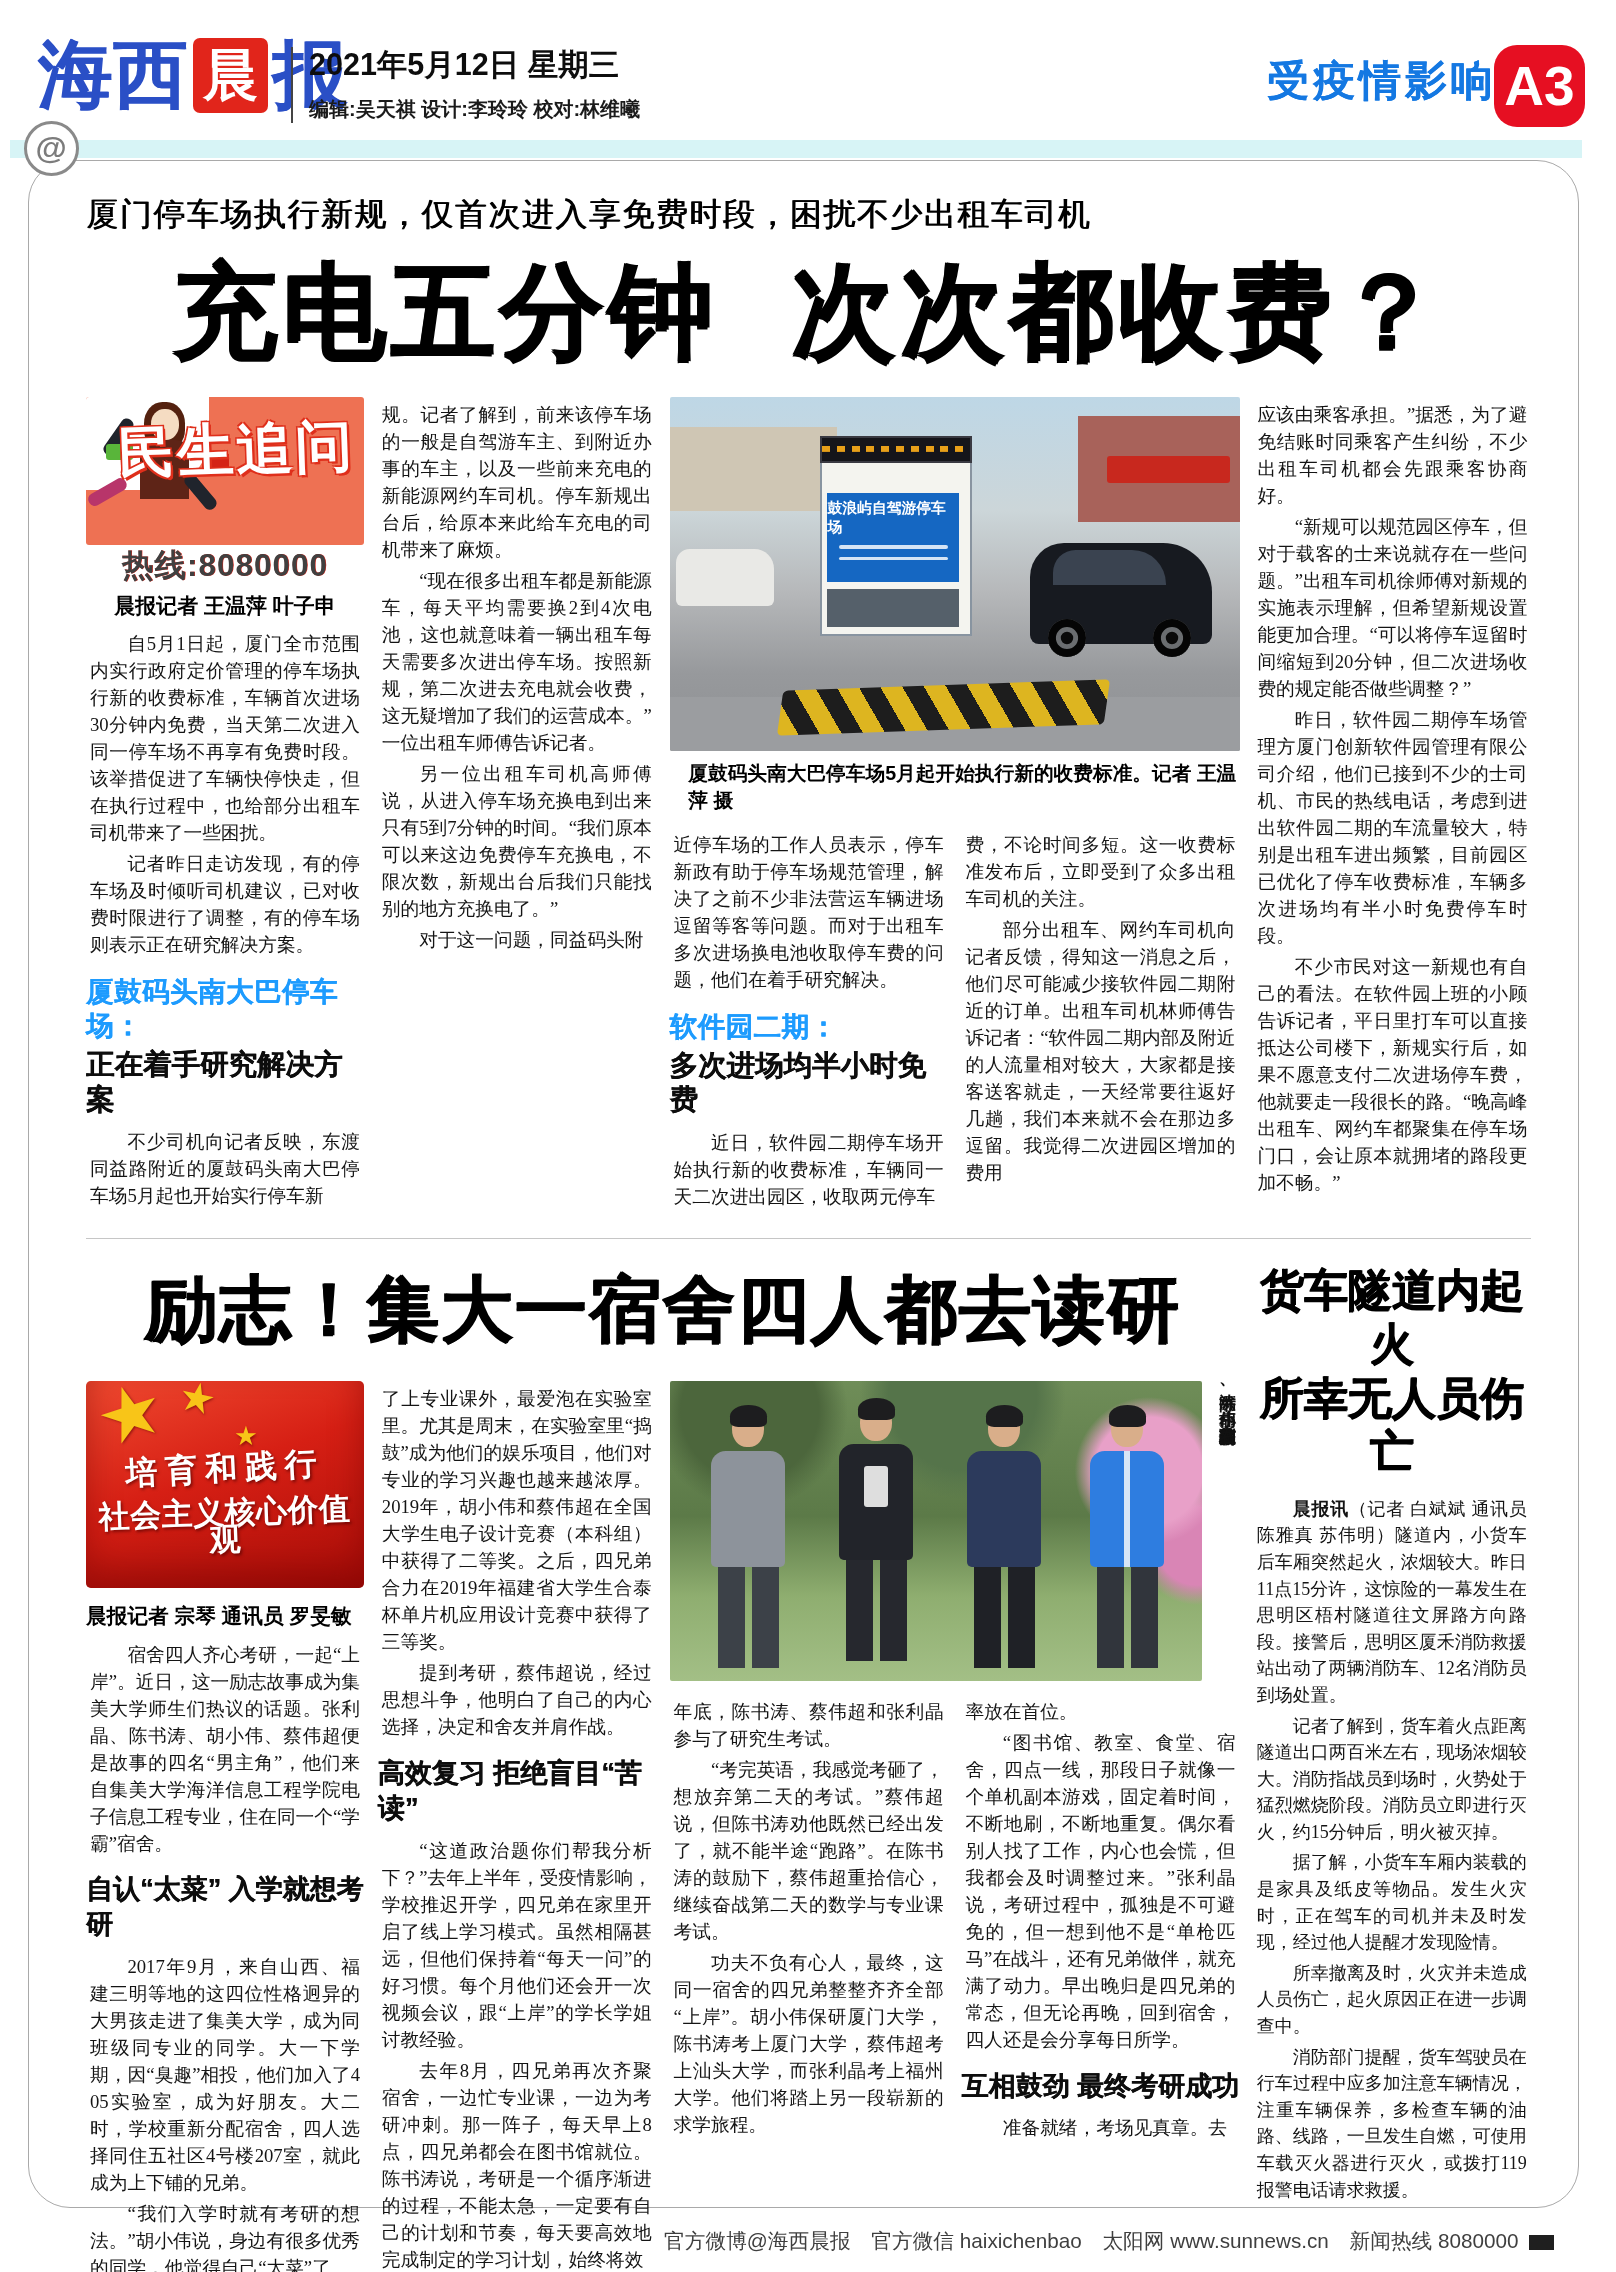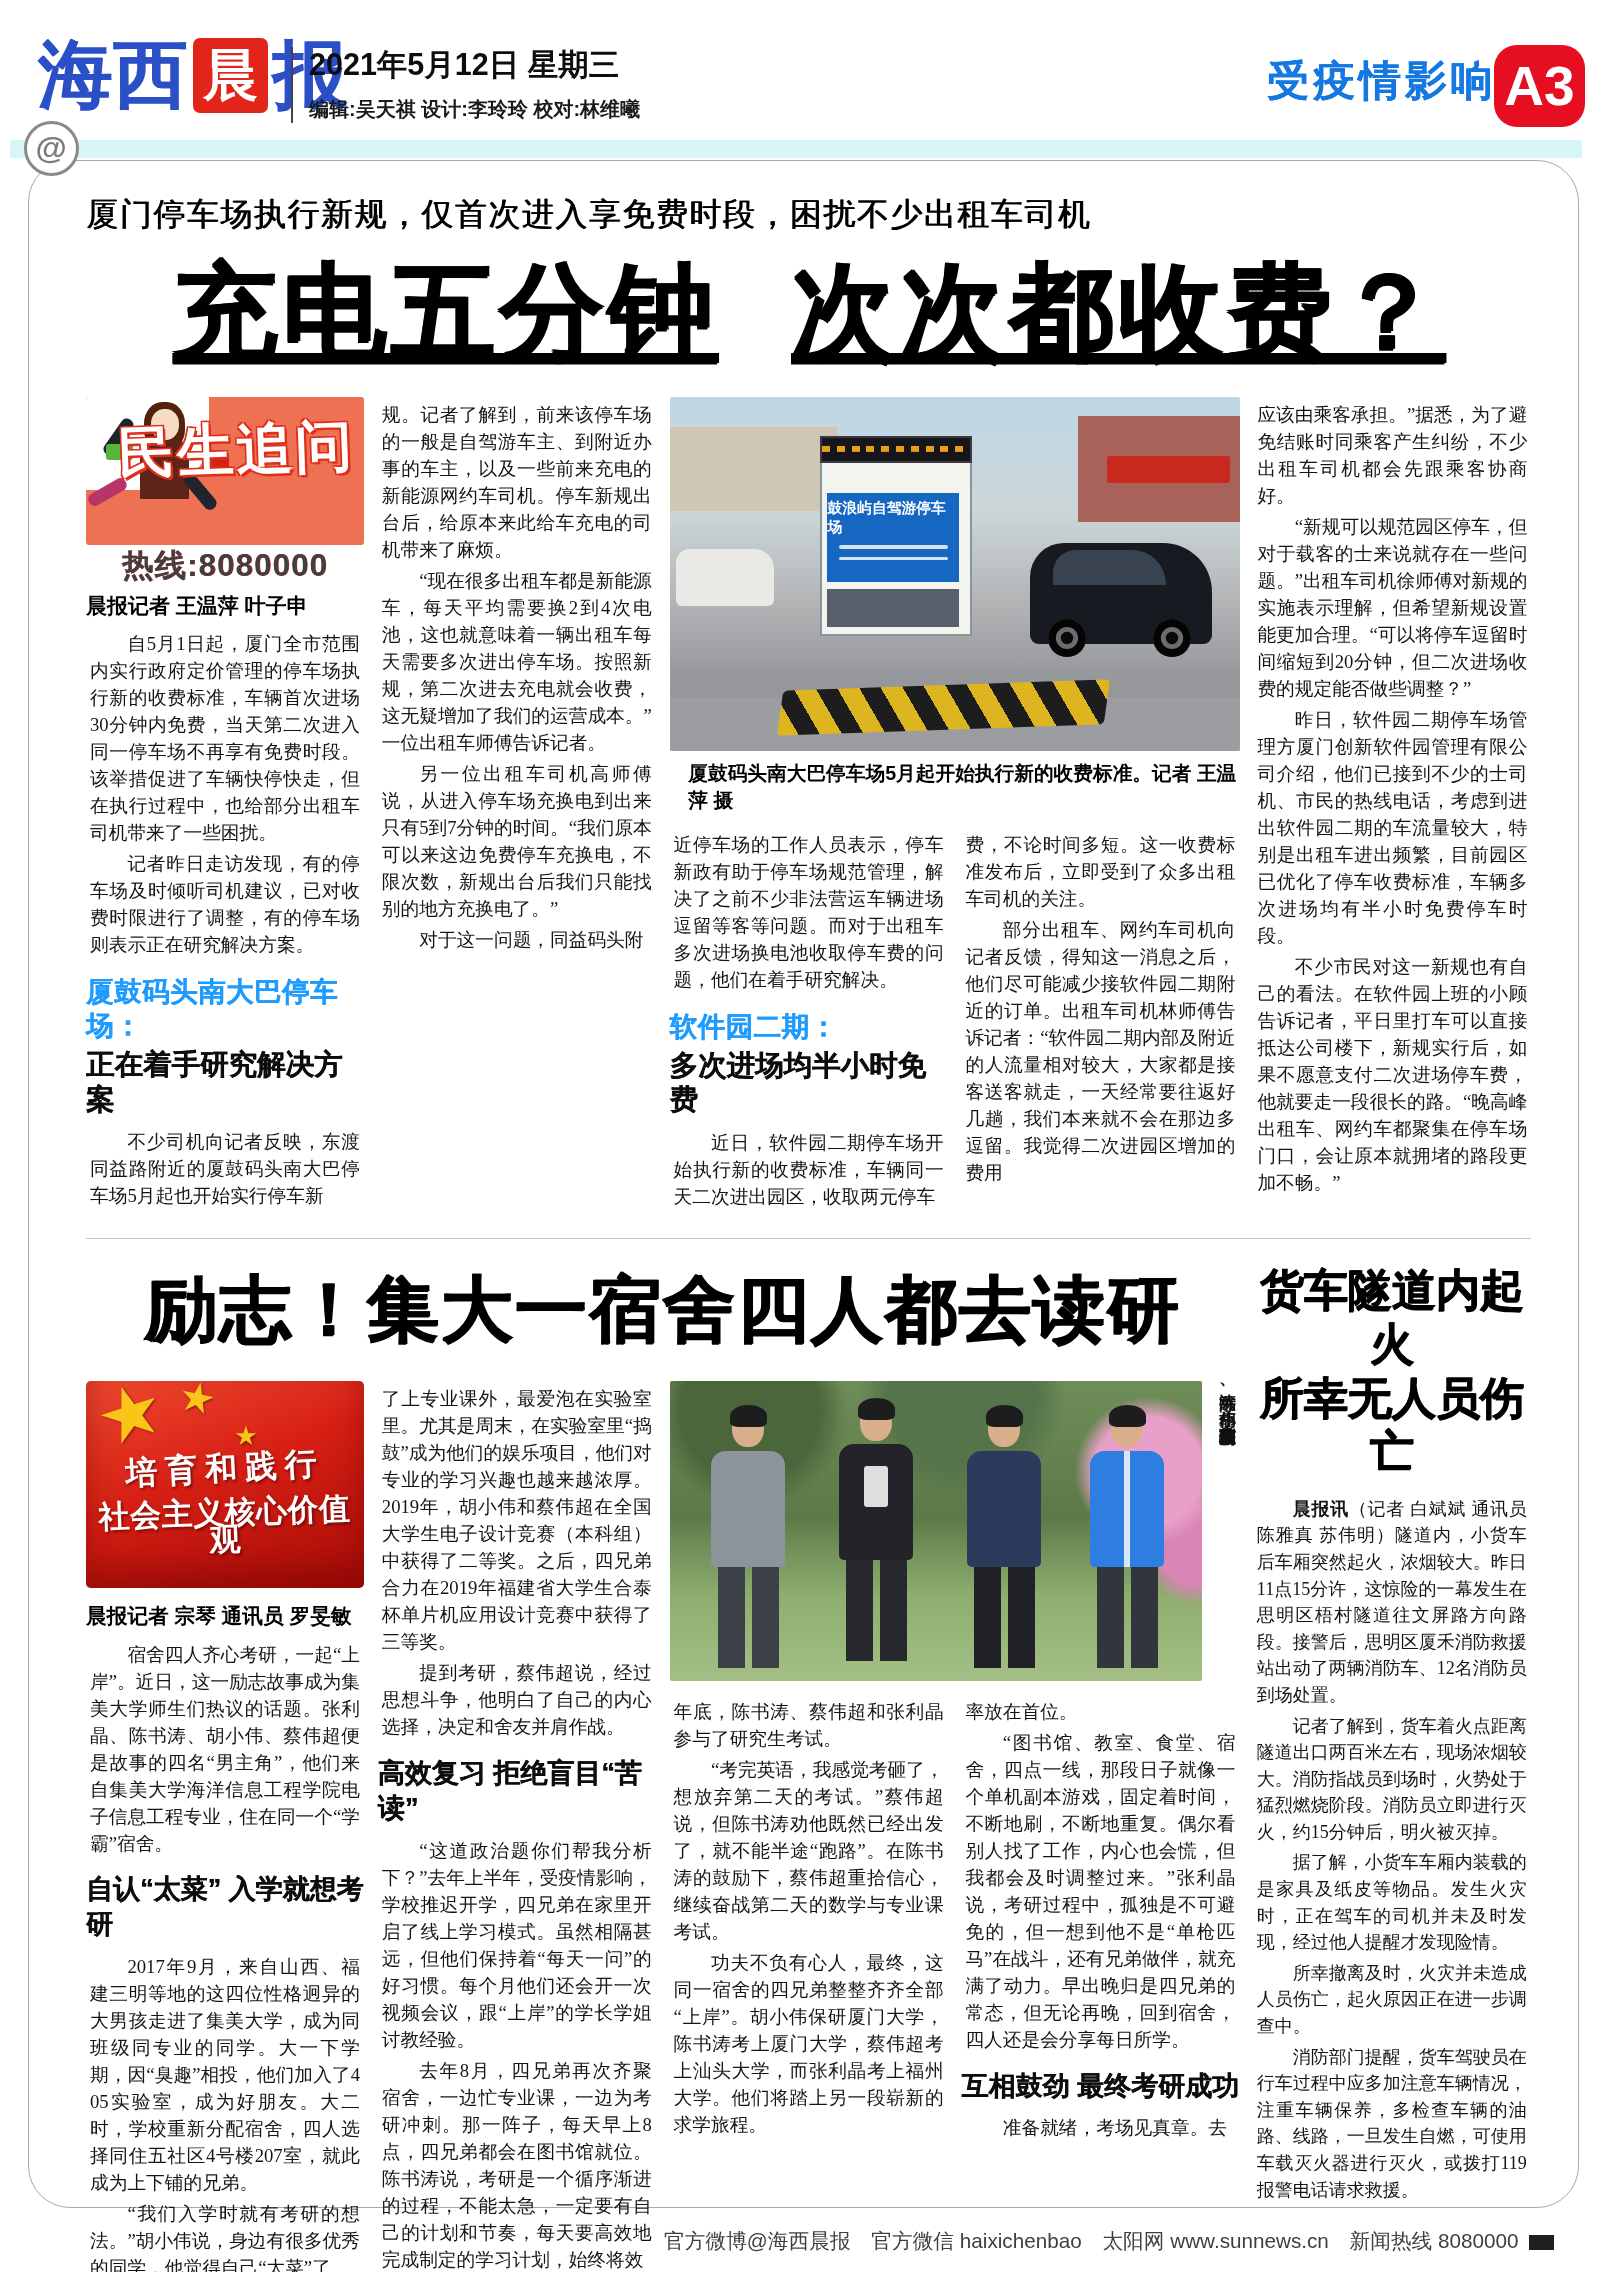--- a/index.html
+++ b/index.html
@@ -34,34 +34,34 @@
   .at-icon{position:absolute;left:23.6px;top:121px;width:49px;height:49px;border-radius:50%;
     background:#fff;border:3.4px solid #8a8a8a;color:#7c7c7c;display:flex;align-items:center;justify-content:center;
     font-family:"Liberation Sans","DejaVu Sans",sans-serif;font-weight:900;font-size:32px;}
 
   
   .content{position:absolute;left:86px;top:193px;width:1445px;}
   .kicker{font-family:"Liberation Sans","DejaVu Sans",sans-serif;font-weight:400;
     font-size:32px;color:#000;letter-spacing:1.5px;text-shadow:1px 0 0 #000;}
   .headline1{margin:17.7px 0 29.5px;font-family:"Liberation Sans","DejaVu Sans",sans-serif;
     font-weight:900;font-size:104px;line-height:1.08;text-align:center;color:#000;
-    letter-spacing:4.9px;text-shadow:2px 0 0 #000,0 1.5px 0 #000;text-decoration:underline;}
+    letter-spacing:4.9px;text-shadow:2px 0 0 #000,0 1.5px 0 #000;}
   .hl-gap{display:inline-block;width:74px;}
   .cols-row{display:flex;gap:13.8px;align-items:flex-start;}
   .col{width:278px;flex:0 0 278px;font-size:18.7px;line-height:27px;}
   .para{margin:4px;text-indent:2em;text-align:justify;word-break:break-all;}
   .noindent{text-indent:0;}
   .sub-blue{font-family:"Liberation Sans","DejaVu Sans",sans-serif;font-weight:900;
     color:#1d9bfe;font-size:27.5px;line-height:1.25;margin:16.7px 0 3.9px;letter-spacing:0.5px;text-shadow:0.5px 0 0 #1d9bfe;}
   .sub-black{font-family:"Liberation Sans","DejaVu Sans",sans-serif;font-weight:900;
     color:#0d0d0d;font-size:28.5px;line-height:1.2;margin:0 0 12.8px;text-shadow:0.5px 0 0 #000;}
   .sub2{font-family:"Liberation Sans","DejaVu Sans",sans-serif;font-weight:900;
     color:#0d0d0d;font-size:27px;line-height:1.3;margin:15.7px 0 10.8px;text-shadow:0.5px 0 0 #000;}
   .byline{font-family:"Liberation Sans","DejaVu Sans",sans-serif;font-weight:700;
-    font-size:21px;margin:12.8px 0 10.8px;color:#000;}
+    font-size:21px;margin:12.8px 0 10.8px;color:#000;text-align:center;}
 
   
   .mszw-banner{position:relative;width:278px;height:148px;background:#ee7153;border-radius:3px;overflow:hidden;}
   .mszw-white{position:absolute;left:0;top:0;width:123px;height:93px;background:#fff;border-radius:0 0 54px 0;}
   .rep-hair{position:absolute;left:58px;top:5.9px;width:41px;height:47px;background:#54210f;border-radius:45% 45% 40% 40%;}
   .rep-head{position:absolute;left:65px;top:12.8px;width:27.5px;height:30.5px;background:#f5dcc2;border-radius:48%;}
   .rep-suit{position:absolute;left:54px;top:43px;width:49px;height:59px;background:#5e2417;border-radius:12.8px 12.8px 0 0;}
   .mic{position:absolute;width:12.8px;height:42px;background:#20242c;border-radius:5.9px;}
   .m1{left:25.6px;top:19.7px;transform:rotate(35deg);}
   .m2{left:14.8px;top:74px;transform:rotate(60deg);background:#b8356a;}

